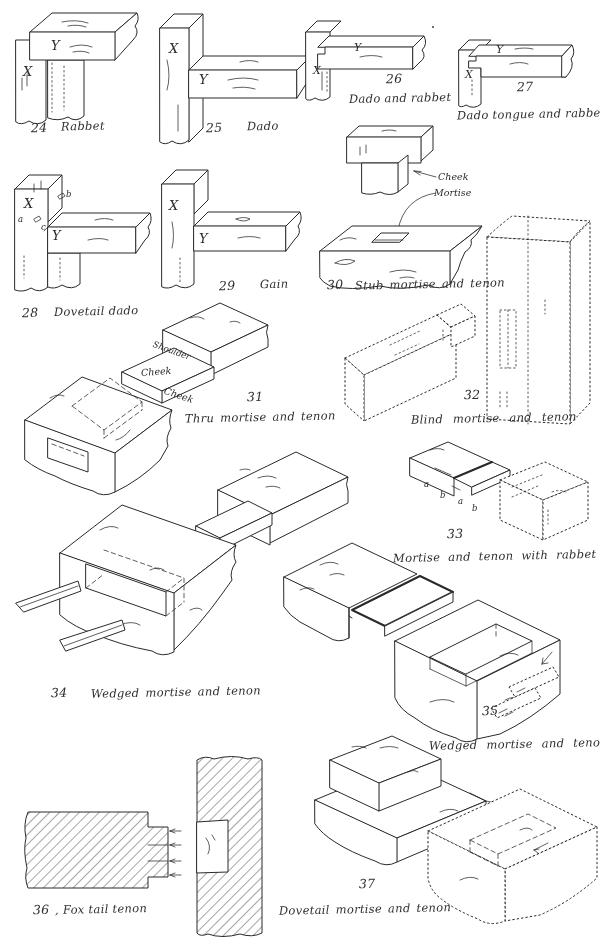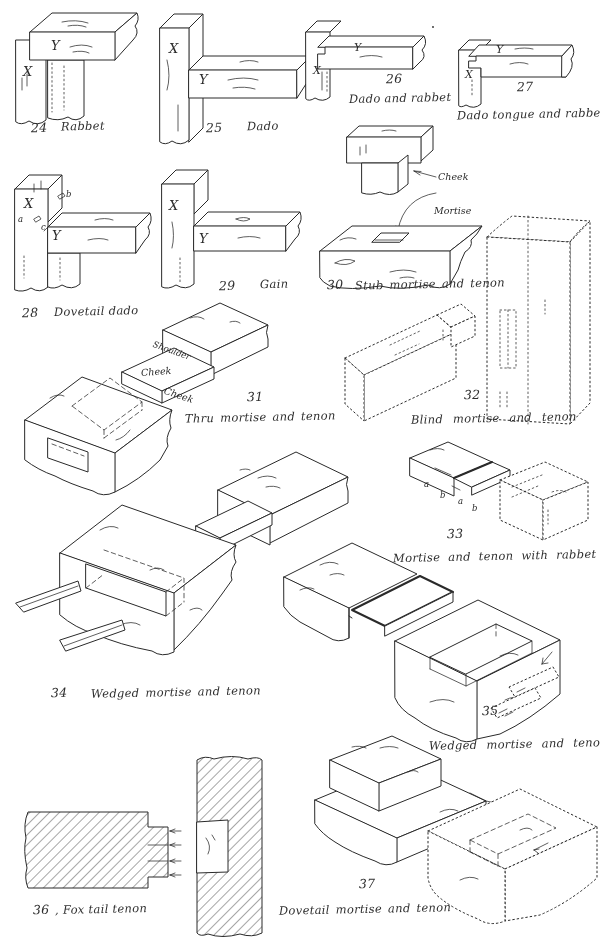--- a/index.html
+++ b/index.html
@@ -272,21 +272,21 @@
   <span class="lbl" style="left:465px;top:68px;font-size:11px">X</span>
   <span class="lbl" style="left:496px;top:43px;font-size:11px">Y</span>
   <span class="lbl" style="left:24px;top:196px">X</span>
   <span class="lbl" style="left:52px;top:228px">Y</span>
   <span class="sm" style="left:66px;top:189px">b</span>
   <span class="sm" style="left:18px;top:214px">a</span>
   <span class="sm" style="left:41px;top:222px">c</span>
   <span class="lbl" style="left:169px;top:198px">X</span>
   <span class="lbl" style="left:199px;top:231px">Y</span>
   <span class="ann" style="left:438px;top:171px">Cheek</span>
-  <span class="ann" style="left:434px;top:205px">Mortise</span>
+  <span class="ann" style="left:434px;top:187px">Mortise</span>
   <span class="ann" style="left:155px;top:339px;font-size:8.5px;transform:rotate(20deg);transform-origin:left top">Shoulder</span>
   <span class="ann" style="left:141px;top:366px;transform:rotate(-4deg)">Cheek</span>
   <span class="ann" style="left:166px;top:385px;transform:rotate(18deg);transform-origin:left top">Cheek</span>
   <span class="sm" style="left:424px;top:479px">a</span>
   <span class="sm" style="left:440px;top:490px">b</span>
   <span class="sm" style="left:458px;top:496px">a</span>
   <span class="sm" style="left:472px;top:503px">b</span>
 
 </div>
 

